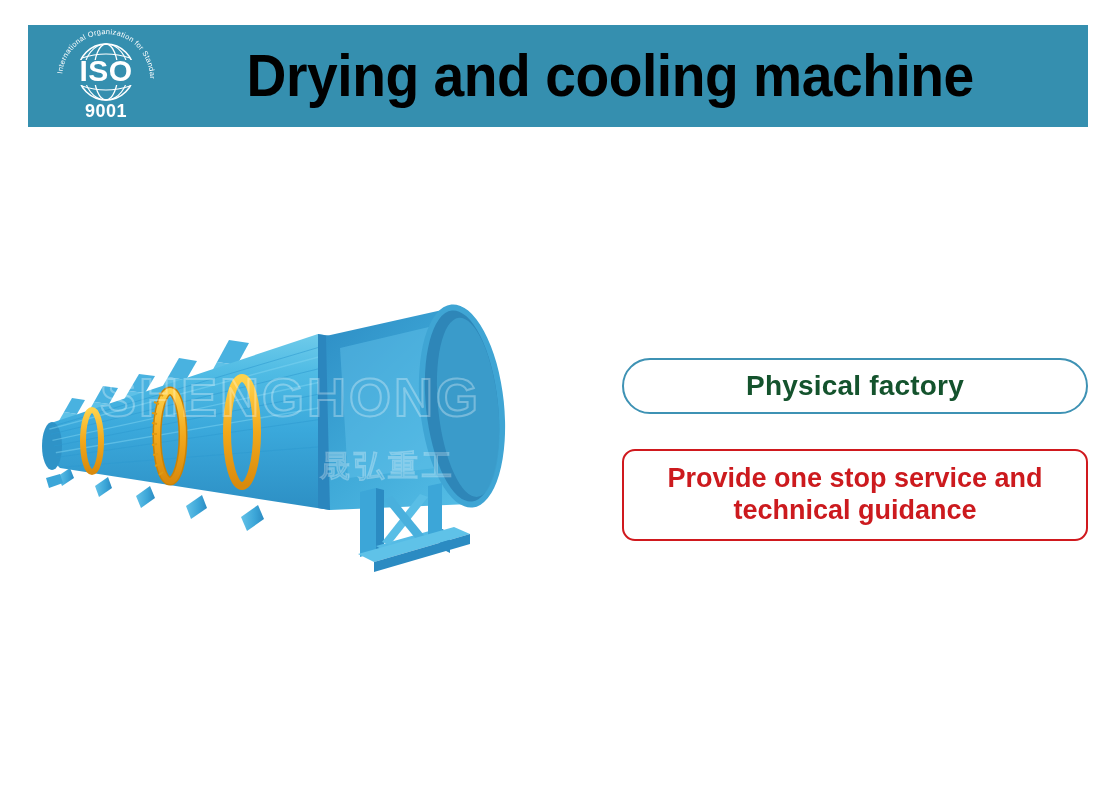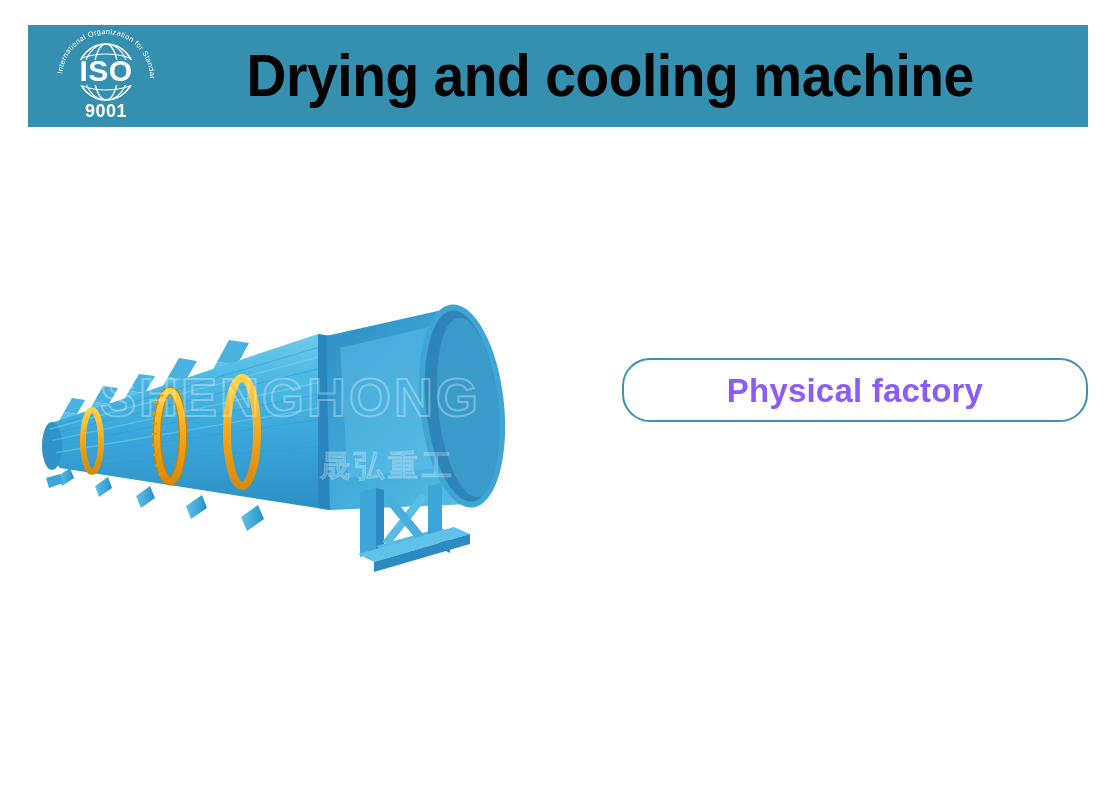--- a/index.html
+++ b/index.html
@@ -67,26 +67,26 @@
   .right-panel {
     position: absolute;
     left: 622px;
     top: 358px;
     width: 466px;
   }
 
   .pill-button {
     box-sizing: border-box;
     width: 466px;
-    height: 64px;
+    height: 56px;
     border: 2px solid #3E92B4;
     border-radius: 28px;
     background: #ffffff;
-    color: #8b5cf6;
-    font-size: 33px;
+    color: #14532d;
+    font-size: 28px;
     font-weight: bold;
     display: flex;
     align-items: center;
     justify-content: center;
     letter-spacing: 0.2px;
     line-height: 1;
     cursor: pointer;
   }
 
   .note-box {
@@ -281,14 +281,18 @@
       <text x="70" y="120" font-family="Liberation Sans, sans-serif" font-size="54" font-weight="bold" fill="none" stroke="#ffffff" stroke-width="2" letter-spacing="3">SHENGHONG</text>
       <text x="290" y="180" font-family="DejaVu Sans, sans-serif" font-size="30" fill="none" stroke="#ffffff" stroke-width="1.6" letter-spacing="4">晟弘重工</text>
     </g>
   </svg>
 </div>
 
 <div class="right-panel">
 
   <div class="pill-button">Physical factory</div>
 
+  <div class="note-box">
+    <span class="note-line">Provide one stop service and</span>
+    <span class="note-line">technical guidance</span>
+  </div>
 
 </div>
 
 </body></html>

